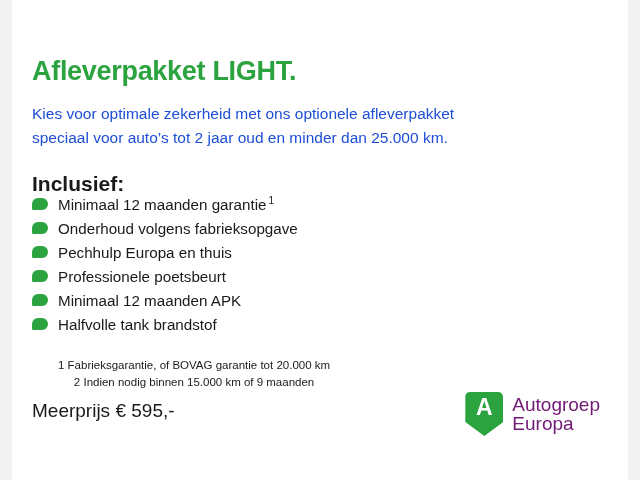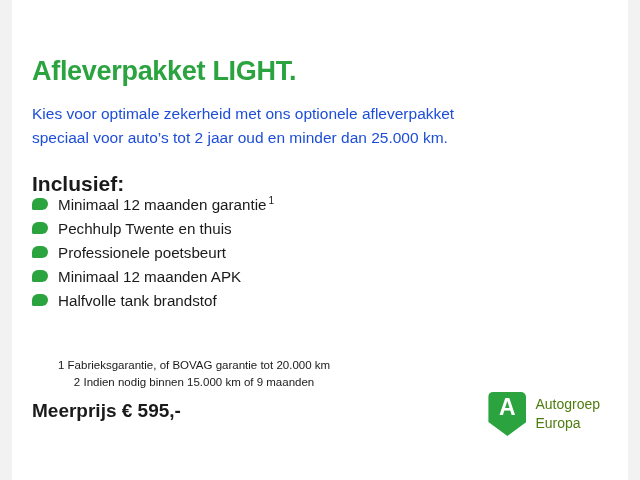--- a/index.html
+++ b/index.html
@@ -111,21 +111,21 @@
     line-height: 17px;
     color: #1a1a1a;
     text-align: center;
   }
 
   .price {
     position: absolute;
     left: 0;
     top: 400px;
     font-size: 19px;
-    font-weight: bold;
+    font-weight: normal;
     color: #1a1a1a;
   }
 
   .logo {
     position: absolute;
     right: 8px;
     top: 392px;
     display: flex;
     align-items: center;
   }
@@ -141,23 +141,23 @@
     margin-right: 9px;
     flex: none;
   }
   .logo-mark span {
     color: #ffffff;
     font-size: 23px;
     font-weight: bold;
     line-height: 30px;
   }
   .logo-text {
-    font-size: 14px;
+    font-size: 19px;
     line-height: 19px;
-    color: #4d7c0f;
+    color: #701a75;
   }
   .logo-text div { white-space: nowrap; }
 </style>
 </head>
 <body>
 
 <div class="page">
 
   <div class="side-bar left"></div>
   <div class="side-bar right"></div>
@@ -173,21 +173,25 @@
 
     <div class="inclusief">Inclusief:</div>
 
     <ul class="features">
       <li class="feature">
         <span class="bullet"></span>
         <span class="feature-label"><span>Minimaal 12 maanden garantie</span><sup>1</sup></span>
       </li>
       <li class="feature">
         <span class="bullet"></span>
-        <span class="feature-label"><span>Pechhulp Twente en thuis</span><sup></sup></span>
+        <span class="feature-label"><span>Onderhoud volgens fabrieksopgave</span><sup></sup></span>
+      </li>
+      <li class="feature">
+        <span class="bullet"></span>
+        <span class="feature-label"><span>Pechhulp Europa en thuis</span><sup></sup></span>
       </li>
       <li class="feature">
         <span class="bullet"></span>
         <span class="feature-label"><span>Professionele poetsbeurt</span><sup></sup></span>
       </li>
       <li class="feature">
         <span class="bullet"></span>
         <span class="feature-label"><span>Minimaal 12 maanden APK</span><sup></sup></span>
       </li>
       <li class="feature">

